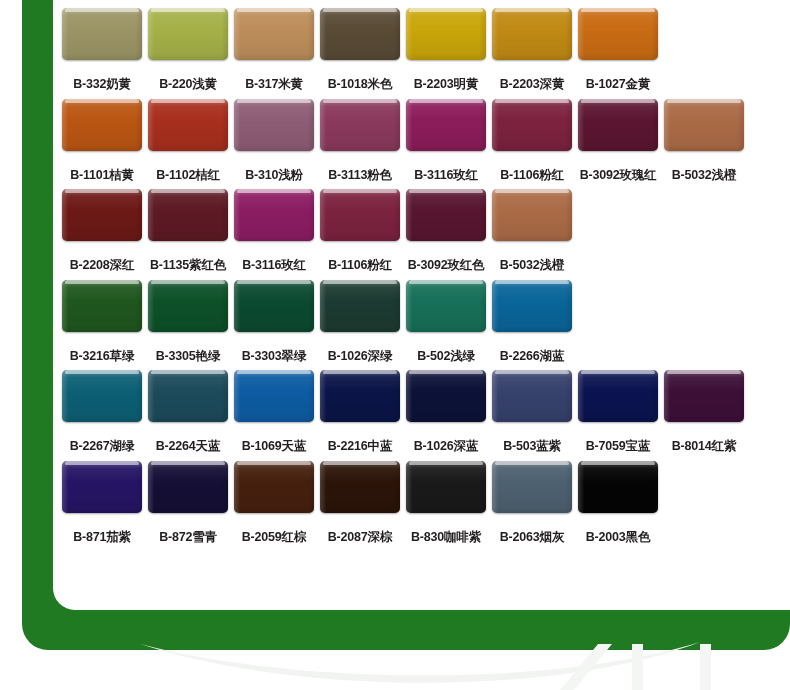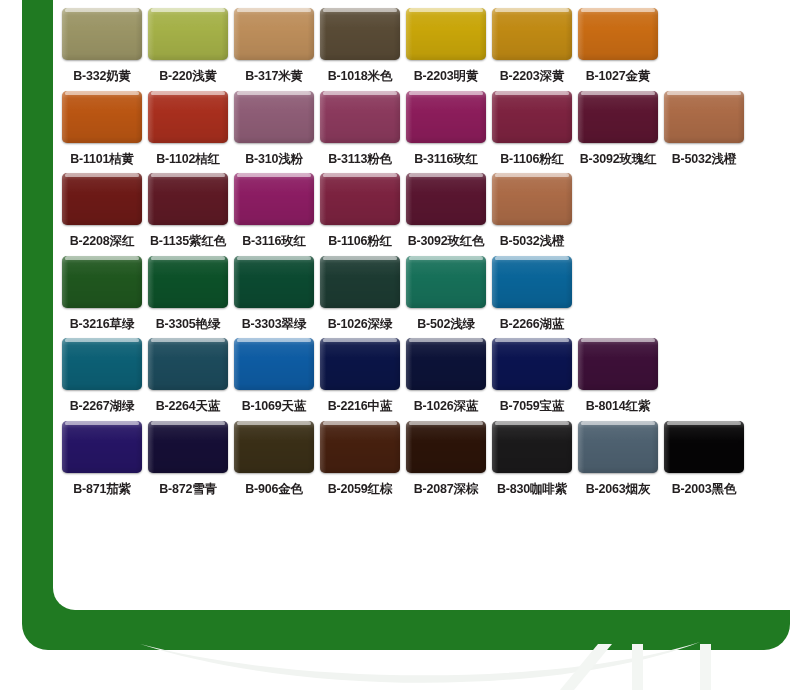--- a/index.html
+++ b/index.html
@@ -103,21 +103,21 @@
         rgba(0,0,0,0.06) 88%,
         rgba(0,0,0,0.14) 100%),
       linear-gradient(to right,
         rgba(255,255,255,0.18) 0%,
         rgba(255,255,255,0.00) 8%,
         rgba(255,255,255,0.00) 92%,
         rgba(0,0,0,0.10) 100%);
   }
 
   .label {
-    margin-top: 10px;
+    margin-top: 18px;
     font-size: 12.5px;
     font-weight: bold;
     color: #231f20;
     white-space: nowrap;
     letter-spacing: -0.2px;
     line-height: 1;
   }
 </style>
 </head>
 <body>
@@ -332,20 +332,26 @@
         <div class="label">B-2216中蓝</div>
       </div>
       <div class="cell">
         <div class="chip-wrap">
           <div class="chip" style="background: rgb(13, 19, 56);"></div>
         </div>
         <div class="label">B-1026深蓝</div>
       </div>
       <div class="cell">
         <div class="chip-wrap">
+          <div class="chip" style="background: rgb(55, 66, 109);"></div>
+        </div>
+        <div class="label">B-503蓝紫</div>
+      </div>
+      <div class="cell">
+        <div class="chip-wrap">
           <div class="chip" style="background: rgb(11, 20, 80);"></div>
         </div>
         <div class="label">B-7059宝蓝</div>
       </div>
       <div class="cell">
         <div class="chip-wrap">
           <div class="chip" style="background: rgb(61, 16, 56);"></div>
         </div>
         <div class="label">B-8014红紫</div>
       </div>
@@ -358,26 +364,20 @@
         <div class="label">B-871茄紫</div>
       </div>
       <div class="cell">
         <div class="chip-wrap">
           <div class="chip" style="background: rgb(22, 15, 54);"></div>
         </div>
         <div class="label">B-872雪青</div>
       </div>
       <div class="cell">
         <div class="chip-wrap">
-          <div class="chip" style="background: rgb(58, 47, 23);"></div>
-        </div>
-        <div class="label">B-906金色</div>
-      </div>
-      <div class="cell">
-        <div class="chip-wrap">
           <div class="chip" style="background: rgb(70, 32, 15);"></div>
         </div>
         <div class="label">B-2059红棕</div>
       </div>
       <div class="cell">
         <div class="chip-wrap">
           <div class="chip" style="background: rgb(44, 20, 9);"></div>
         </div>
         <div class="label">B-2087深棕</div>
       </div>

